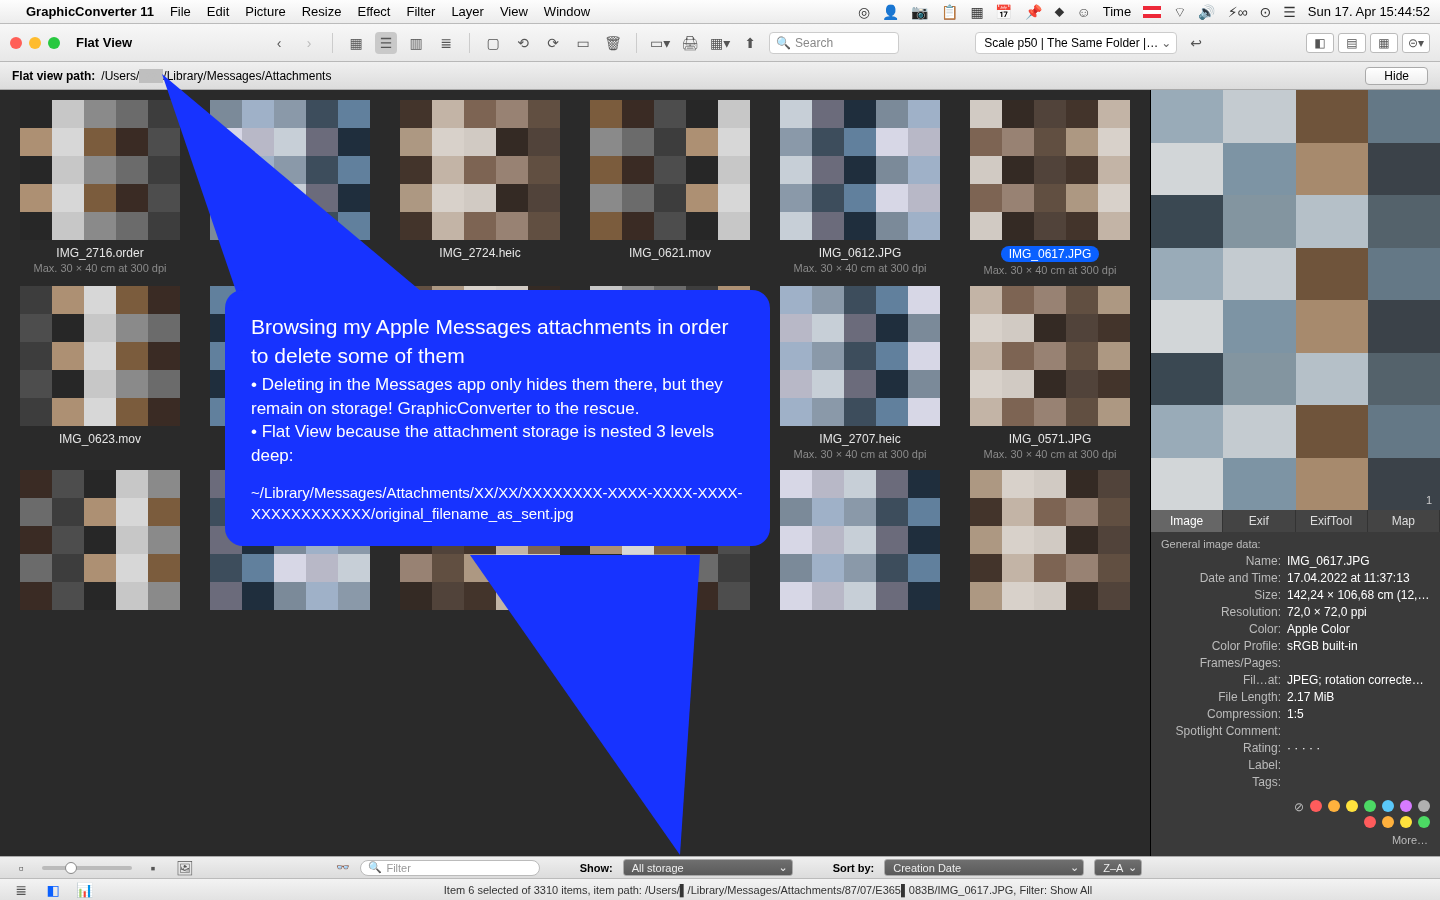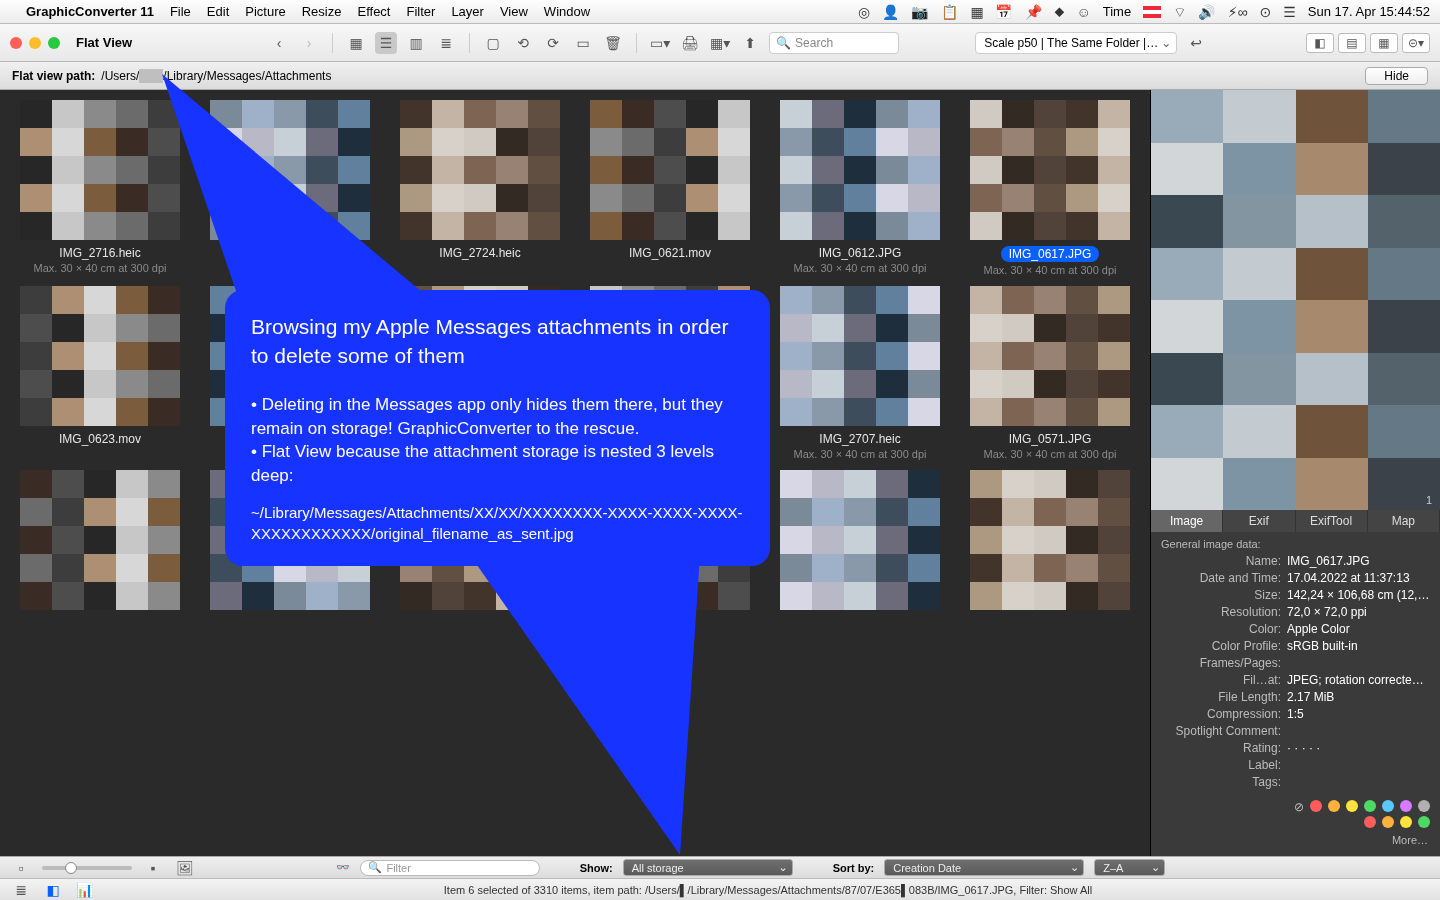--- a/index.html
+++ b/index.html
@@ -66,21 +66,21 @@
 .slider{width:90px;height:4px;background:#bbb;border-radius:2px;position:relative;}
 .slider .knob{position:absolute;left:25%;top:-4px;width:12px;height:12px;background:#fff;border:1px solid #888;border-radius:50%;}
 .filterin{border:1px solid #bbb;border-radius:10px;background:#fff;height:16px;width:180px;display:flex;align-items:center;padding:0 8px;gap:4px;color:#999;}
 .selectb{border:1px solid #aaa;border-radius:3px;background:linear-gradient(#6f6f6f,#5a5a5a);color:#eee;height:17px;padding:0 16px 0 8px;position:relative;font-size:11px;display:flex;align-items:center;}
 .selectb:after{content:"⌄";position:absolute;right:4px;}
 .statusbar{height:22px;background:linear-gradient(#f3f3f3,#e2e2e2);border-top:1px solid #bbb;display:flex;align-items:center;font-size:11px;color:#333;padding:0 10px;gap:10px;}
 .statusbar .txt{margin:0 auto;}
 
 
 .callout{position:absolute;left:225px;top:290px;width:545px;background:#1733ff;color:#fff;border-radius:18px;padding:22px 26px;font-size:17px;line-height:1.4;z-index:50;}
-.callout .head{font-size:21px;margin-bottom:22px;}
+.callout .head{font-size:21px;margin-bottom:2px;}
 .callout .path{font-size:15px;margin-top:14px;word-break:break-all;}
 .bluepoly{position:absolute;left:160px;top:72px;z-index:48;}
 
 </style>
 </head>
 <body>
 
 <div class="menubar">
   <div class="left">
     <span class="apple"></span>
@@ -193,21 +193,21 @@
               <div style="background: rgb(136, 102, 68);"></div>
               <div style="background: rgb(64, 48, 40);"></div>
               <div style="background: rgb(85, 85, 85);"></div>
               <div style="background: rgb(43, 43, 43);"></div>
               <div style="background: rgb(221, 221, 221);"></div>
               <div style="background: rgb(153, 153, 153);"></div>
               <div style="background: rgb(119, 119, 119);"></div>
               <div style="background: rgb(68, 68, 68);"></div>
             </div>
           </div>
-          <div class="fname">IMG_2716.heic</div>
+          <div class="fname">IMG_2716.order</div>
           <div class="sub">Max. 30 × 40 cm at 300 dpi</div>
         </div>
         <div class="thumb">
           <div class="timg">
             <div class="pix">
               <div style="background: rgb(136, 153, 170);"></div>
               <div style="background: rgb(176, 196, 222);"></div>
               <div style="background: rgb(153, 170, 187);"></div>
               <div style="background: rgb(68, 85, 102);"></div>
               <div style="background: rgb(107, 142, 174);"></div>
@@ -895,21 +895,21 @@
   <div style="flex:0 0 20px"></div>
   <span style="font-weight:600">Show:</span>
   <div class="selectb" style="width:170px">
       <span>All storage</span>
     </div>
   <div style="flex:0 0 20px"></div>
   <span style="font-weight:600">Sort by:</span>
   <div class="selectb" style="width:200px">
       <span>Creation Date</span>
     </div>
-  <div class="selectb" style="width:71px">
+  <div class="selectb" style="width:48px">
       <span>Z–A</span>
     </div>
 </div>
 
 <div class="statusbar">
   <span class="tbtn">≣</span>
   <span class="tbtn" style="color:#0a60ff">◧</span>
   <span class="tbtn">📊</span>
   <span class="txt">Item 6 selected of 3310 items, item path: /Users/▌/Library/Messages/Attachments/87/07/E365▌083B/IMG_0617.JPG, Filter: Show All</span>
 </div>

